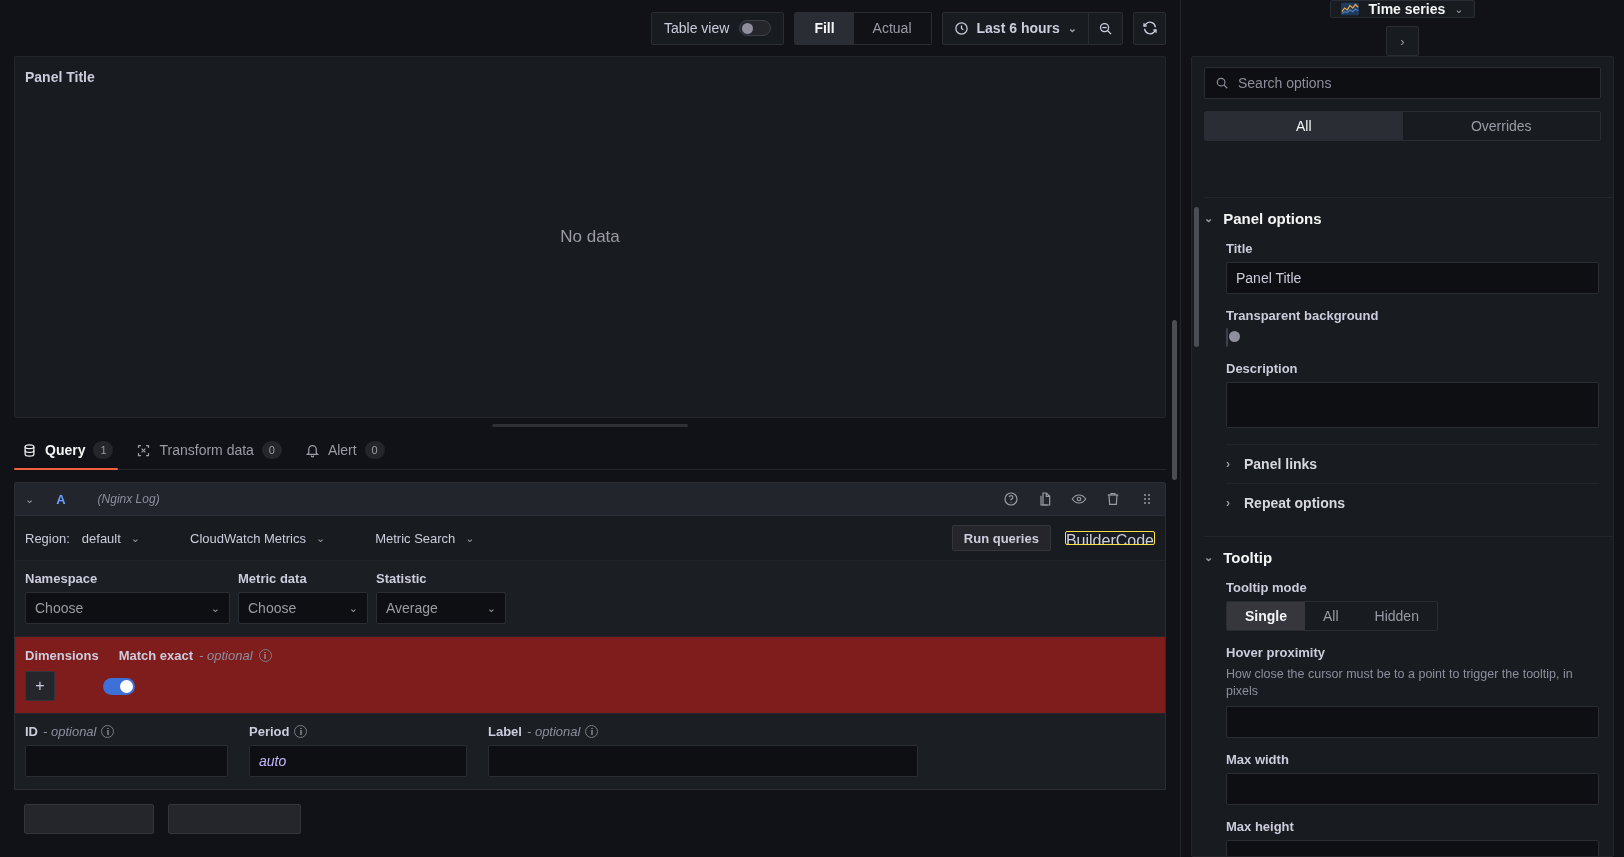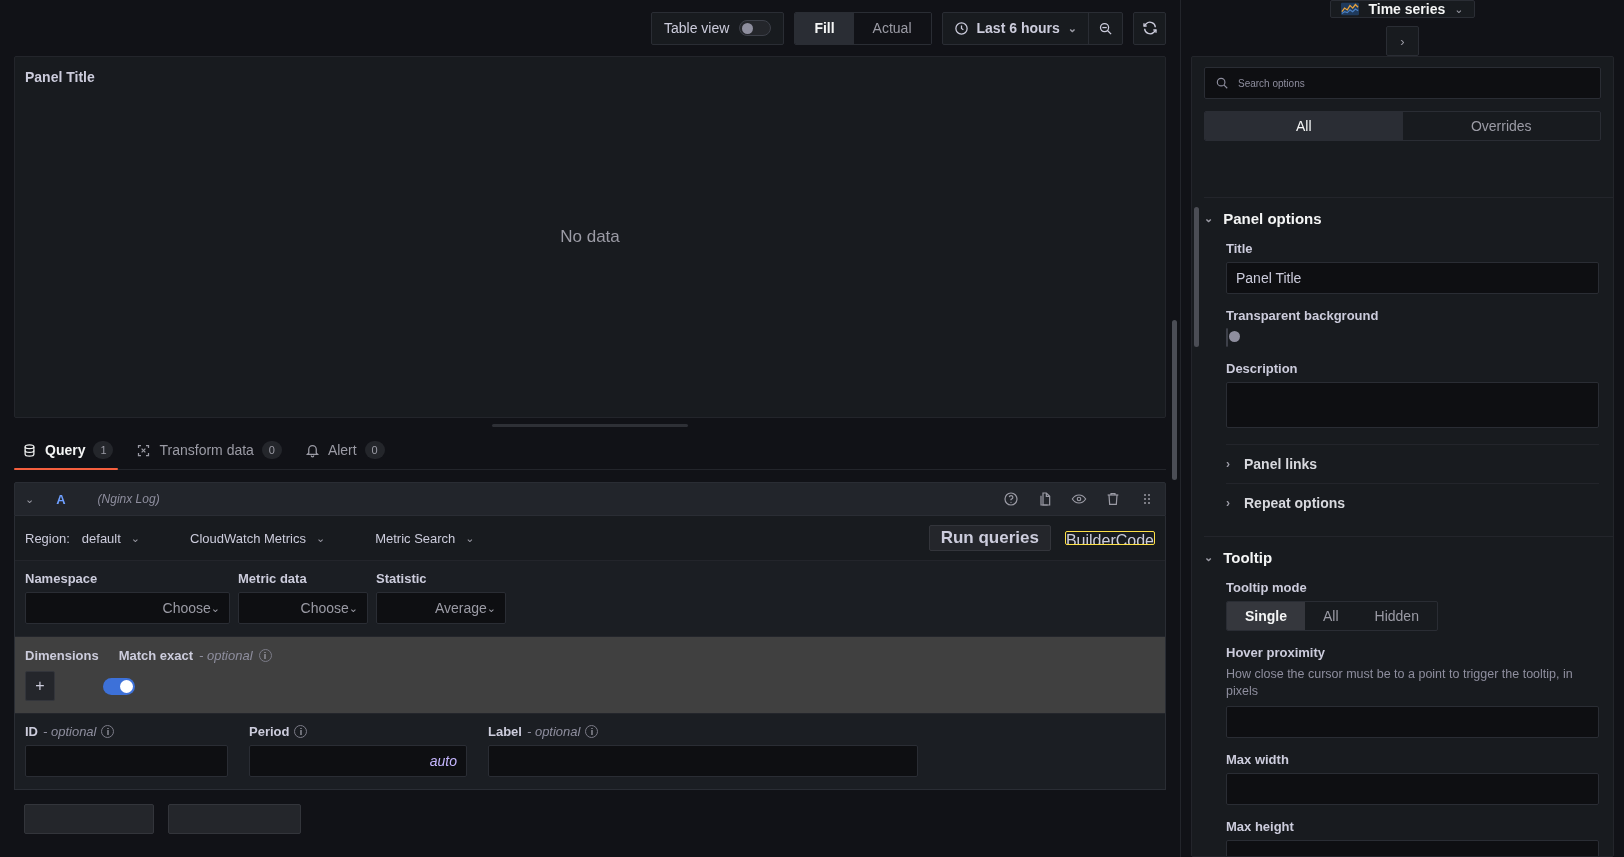--- a/index.html
+++ b/index.html
@@ -115,46 +115,46 @@
     border-bottom: 1px solid #23252b;
   }
   .qline .lbl { font-size: 13px; color: #ccccdc; margin-right: 8px; }
   .inline-sel {
     display: flex; align-items: center; gap: 10px; font-size: 13px; color: #ccccdc;
     cursor: pointer; padding: 2px 4px;
   }
   .gapx { width: 42px; }
   .btn {
     height: 26px; padding: 0 11px; border-radius: 2px; background: #24262b;
-    border: 1px solid #33353b; color: #ccccdc; font-size: 17px; font-weight: bold;
+    border: 1px solid #33353b; color: #ccccdc; font-size: 13px; font-weight: bold;
     display: flex; align-items: center; cursor: pointer;
   }
   .radiogrp { display: flex; border: 1px solid #fde047; border-radius: 2px; overflow: hidden; height: 14px; }
 
   .fieldrow { display: flex; padding: 10px 10px 12px 10px; gap: 8px; border-bottom: 1px solid #23252b; background: #1b1e23;}
   .field { display: flex; flex-direction: column; gap: 6px; }
   .field .flabel { font-size: 13px; font-weight: bold; color: #ccccdc; display: flex; align-items: center; gap: 5px; }
   .field .opt { font-weight: normal; font-style: italic; color: #8e8e9e; }
   .select, .textinput {
     height: 32px; background: #0e0f12; border: 1px solid #2a2d34; border-radius: 2px;
-    display: flex; align-items: center; justify-content: flex-end;
+    display: flex; align-items: center; justify-content: space-between;
     padding: 0 9px; font-size: 14px; color: #9b9ba5; cursor: pointer;
   }
   .textinput { color: #c4b5fd; font-style: italic; }
   .plus {
     width: 30px; height: 30px; background: #24262b; border: 1px solid #33353b;
     border-radius: 2px; display: flex; align-items: center; justify-content: center;
     font-size: 16px; color: #ccccdc; cursor: pointer;
   }
   .infoicon {
     width: 13px; height: 13px; border: 1px solid #7b7b87; border-radius: 50%;
     font-size: 9px; line-height: 12px; text-align: center; color: #9b9ba5;
     display: inline-block;
   }
-  .dimrow { display: flex; flex-direction: column; gap: 8px; padding: 11px 10px 12px 10px; background:#404040; border-bottom: 1px solid #23252b;}
+  .dimrow { display: flex; flex-direction: column; gap: 8px; padding: 11px 10px 12px 10px; background:#7f1d1d; border-bottom: 1px solid #23252b;}
   .dimhdr { display: flex; align-items: center; gap: 20px; font-size: 13px; font-weight: bold; color: #ccccdc; }
   .dimctl { display: flex; align-items: center; gap: 48px; }
   .bigtoggle { width: 32px; height: 17px; border-radius: 9px; background: #3d71d9; position: relative; }
   .bigtoggle .knob { position: absolute; top: 2px; right: 2px; width: 13px; height: 13px; border-radius: 50%; background: #fff; }
 
   .bottombtns { display: flex; gap: 14px; padding: 14px 10px 0 10px; }
   .ghostbtn {
     height: 30px; padding: 0 12px; border: 1px solid #33353b; background: #24262b;
     border-radius: 2px; font-size: 13px; color: #ccccdc; display: flex; align-items: center;
   }
@@ -173,21 +173,21 @@
     display: flex; align-items: center; padding: 0 10px; gap: 9px; cursor: pointer;
   }
   .vizpicker .name { font-size: 14px; font-weight: bold; color: #f4f5f5; flex: 1; }
   .optpane {
     flex: 1; margin: 0 10px 0 10px; background: #181b1f; border: 1px solid #23252b;
     border-radius: 2px; overflow: hidden; position: relative;
   }
   .searchbox {
     margin: 10px 12px 0 12px; height: 32px; background: #0e0f12; border: 1px solid #2a2d34;
     border-radius: 2px; display: flex; align-items: center; gap: 9px; padding: 0 10px;
-    font-size: 10px; color: #8e8e9e;
+    font-size: 14px; color: #8e8e9e;
   }
   .alltabs {
     margin: 12px 12px 0 12px; display: flex; border: 1px solid #2a2d34; border-radius: 2px;
     height: 30px; overflow: hidden;
   }
   .alltabs > div {
     flex: 1; display: flex; align-items: center; justify-content: center;
     font-size: 14px; color: #9b9ba5; cursor: pointer;
   }
   .alltabs > div.active { background: #2a2d34; color: #f4f5f5; }

